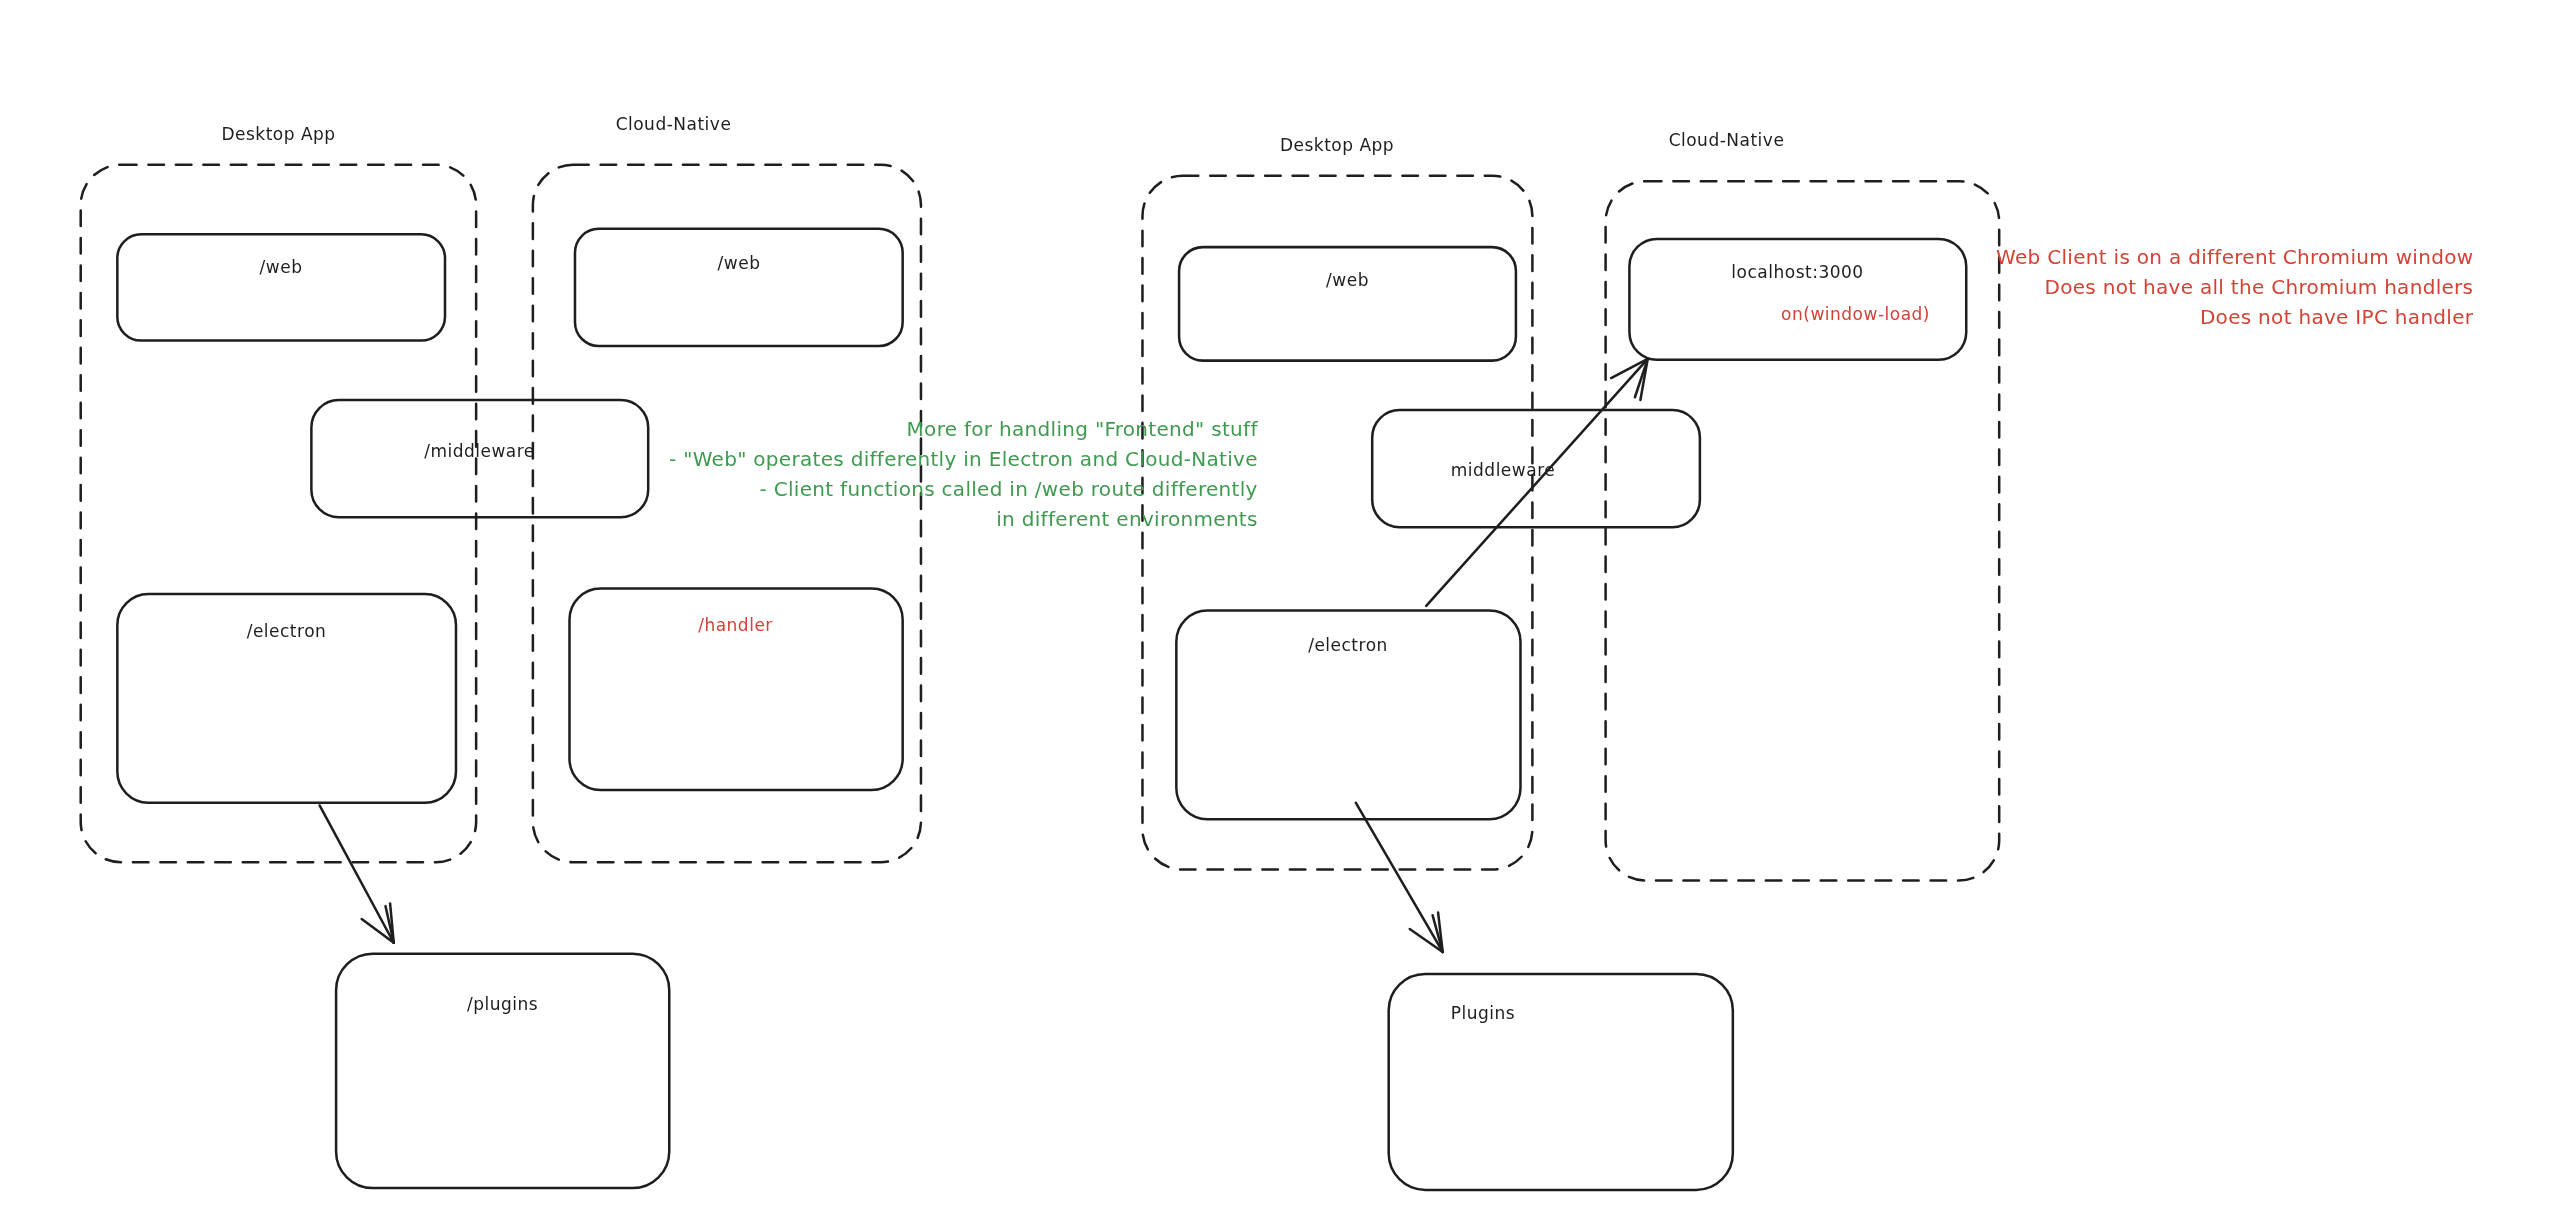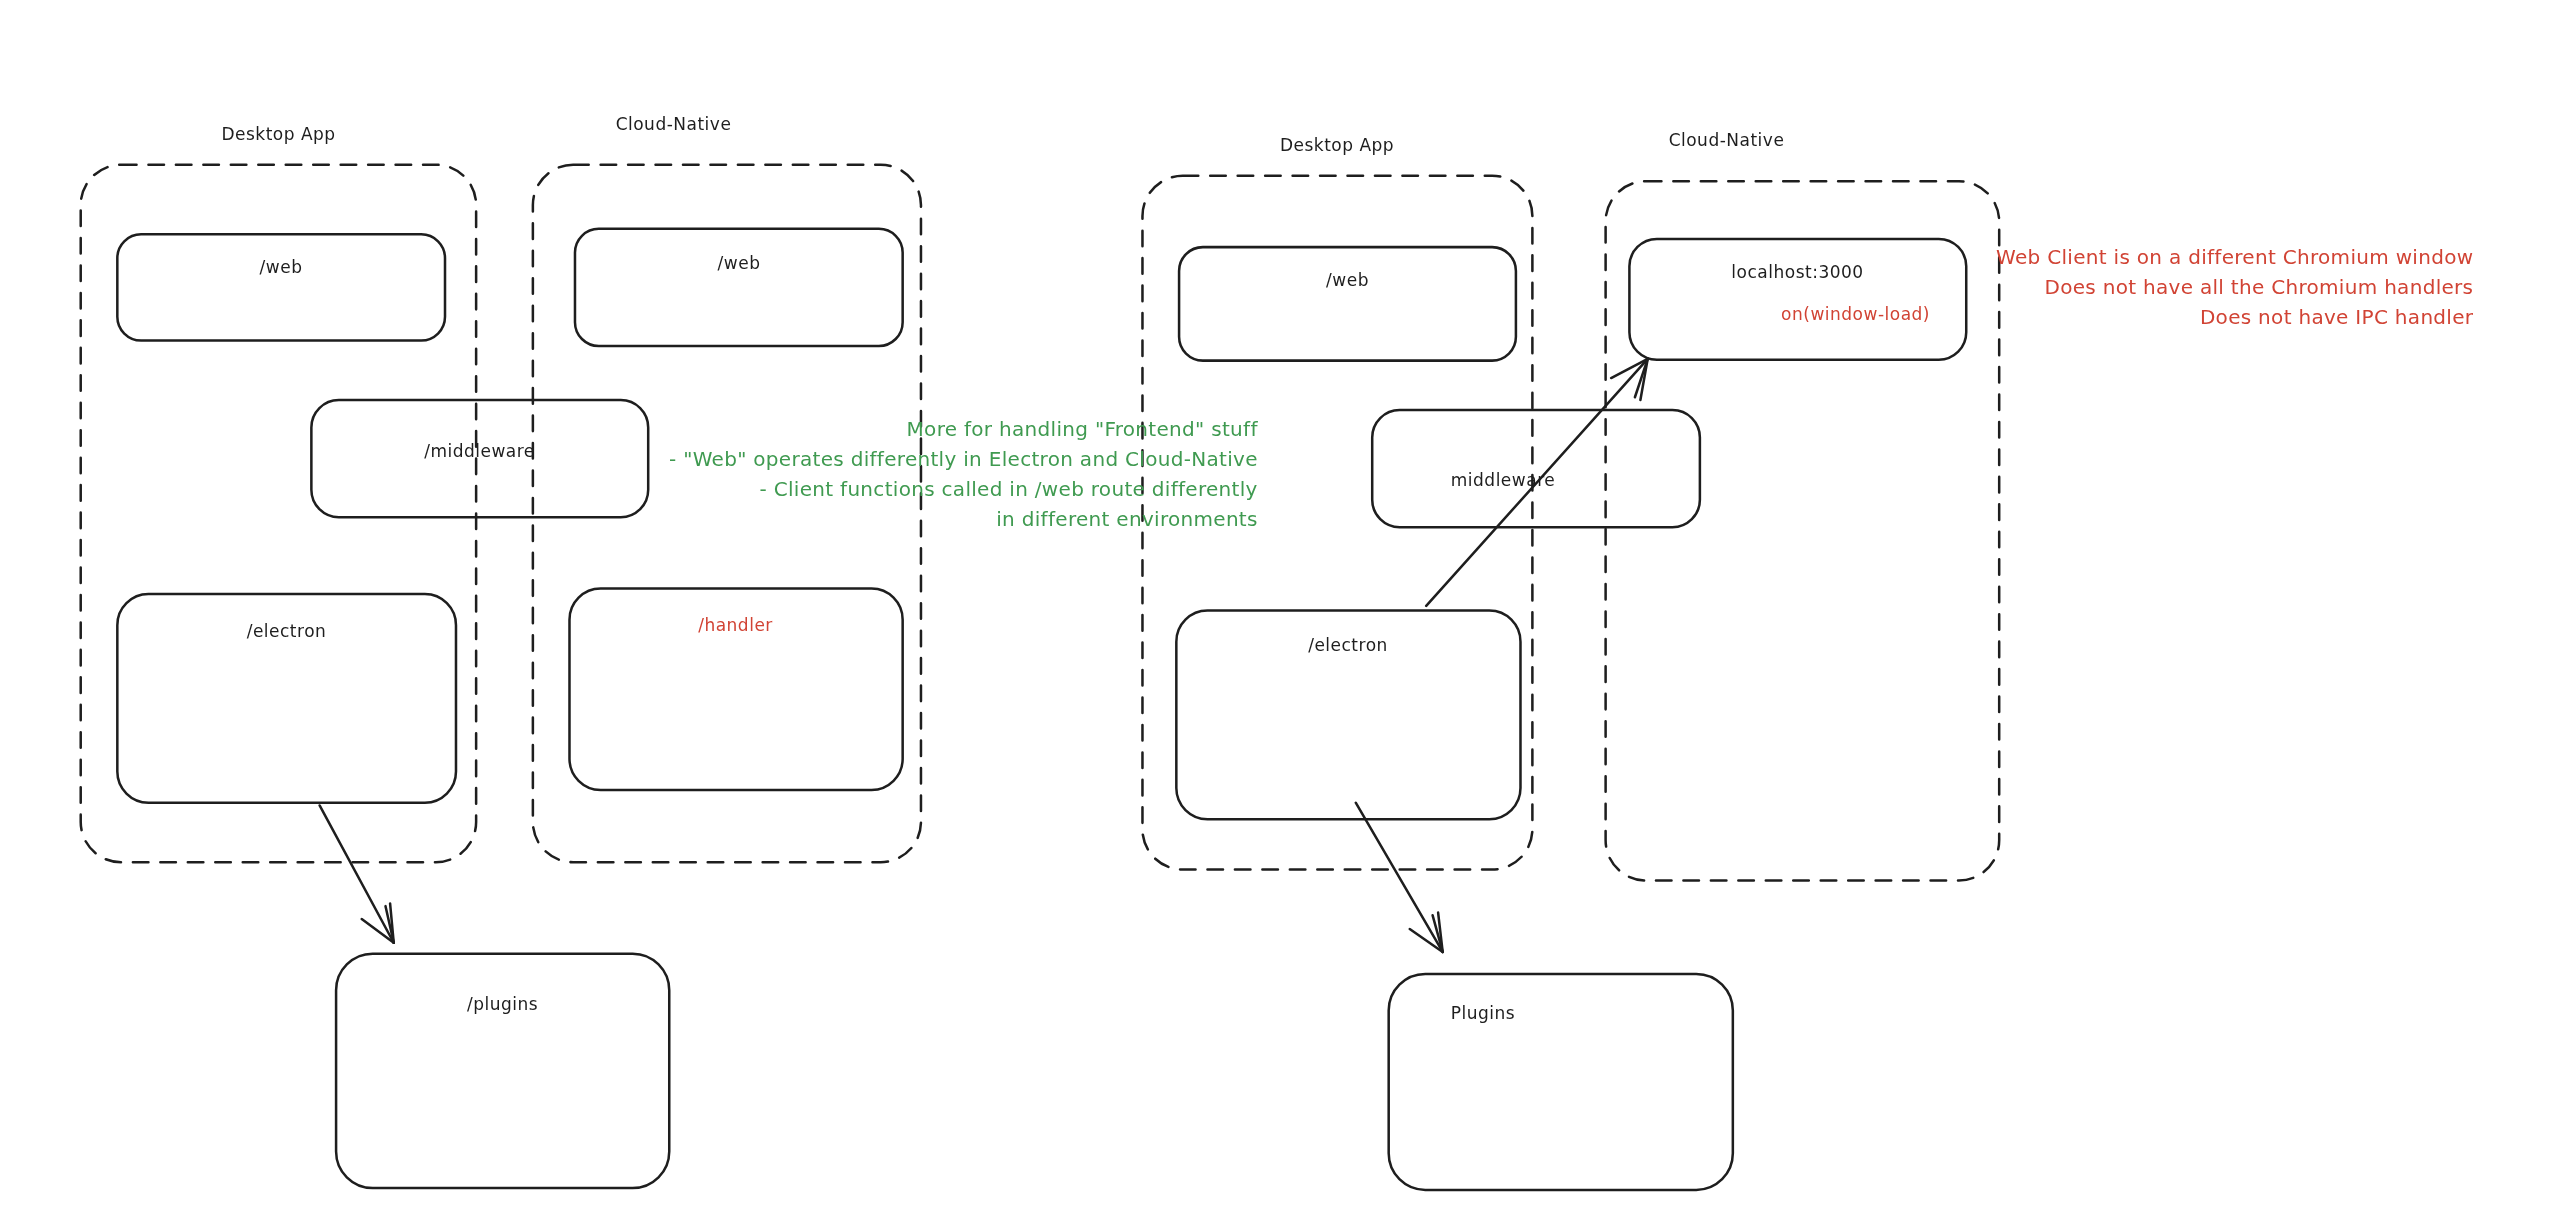--- a/index.html
+++ b/index.html
@@ -102,21 +102,21 @@
     <div>- Client functions called in /web route differently</div>
     <div>in different environments</div>
   </div>
 
   <div class="lbl" style="left:1142px;top:135px;width:390px;">Desktop App</div>
   <div class="lbl" style="left:1589px;top:130px;width:275px;">Cloud-Native</div>
 
   <div class="lbl" style="left:1179px;top:270px;width:337px;">/web</div>
   <div class="lbl" style="left:1629px;top:262px;width:337px;">localhost:3000</div>
   <div class="lbl red right-align" style="left:1629px;top:304px;width:337px;">on(window-load)</div>
-  <div class="lbl" style="left:1372px;top:470px;width:262px;text-align:center;">middleware</div>
+  <div class="lbl" style="left:1372px;top:460px;width:262px;text-align:center;">middleware</div>
   <div class="lbl" style="left:1176px;top:635px;width:344px;">/electron</div>
   <div class="lbl" style="left:1311px;top:1003px;width:344px;">Plugins</div>
 
   <div class="note red" style="left:1996px;top:242px;">
     <div>Web Client is on a different Chromium window</div>
     <div>Does not have all the Chromium handlers</div>
     <div>Does not have IPC handler</div>
   </div>
 
 </div>

